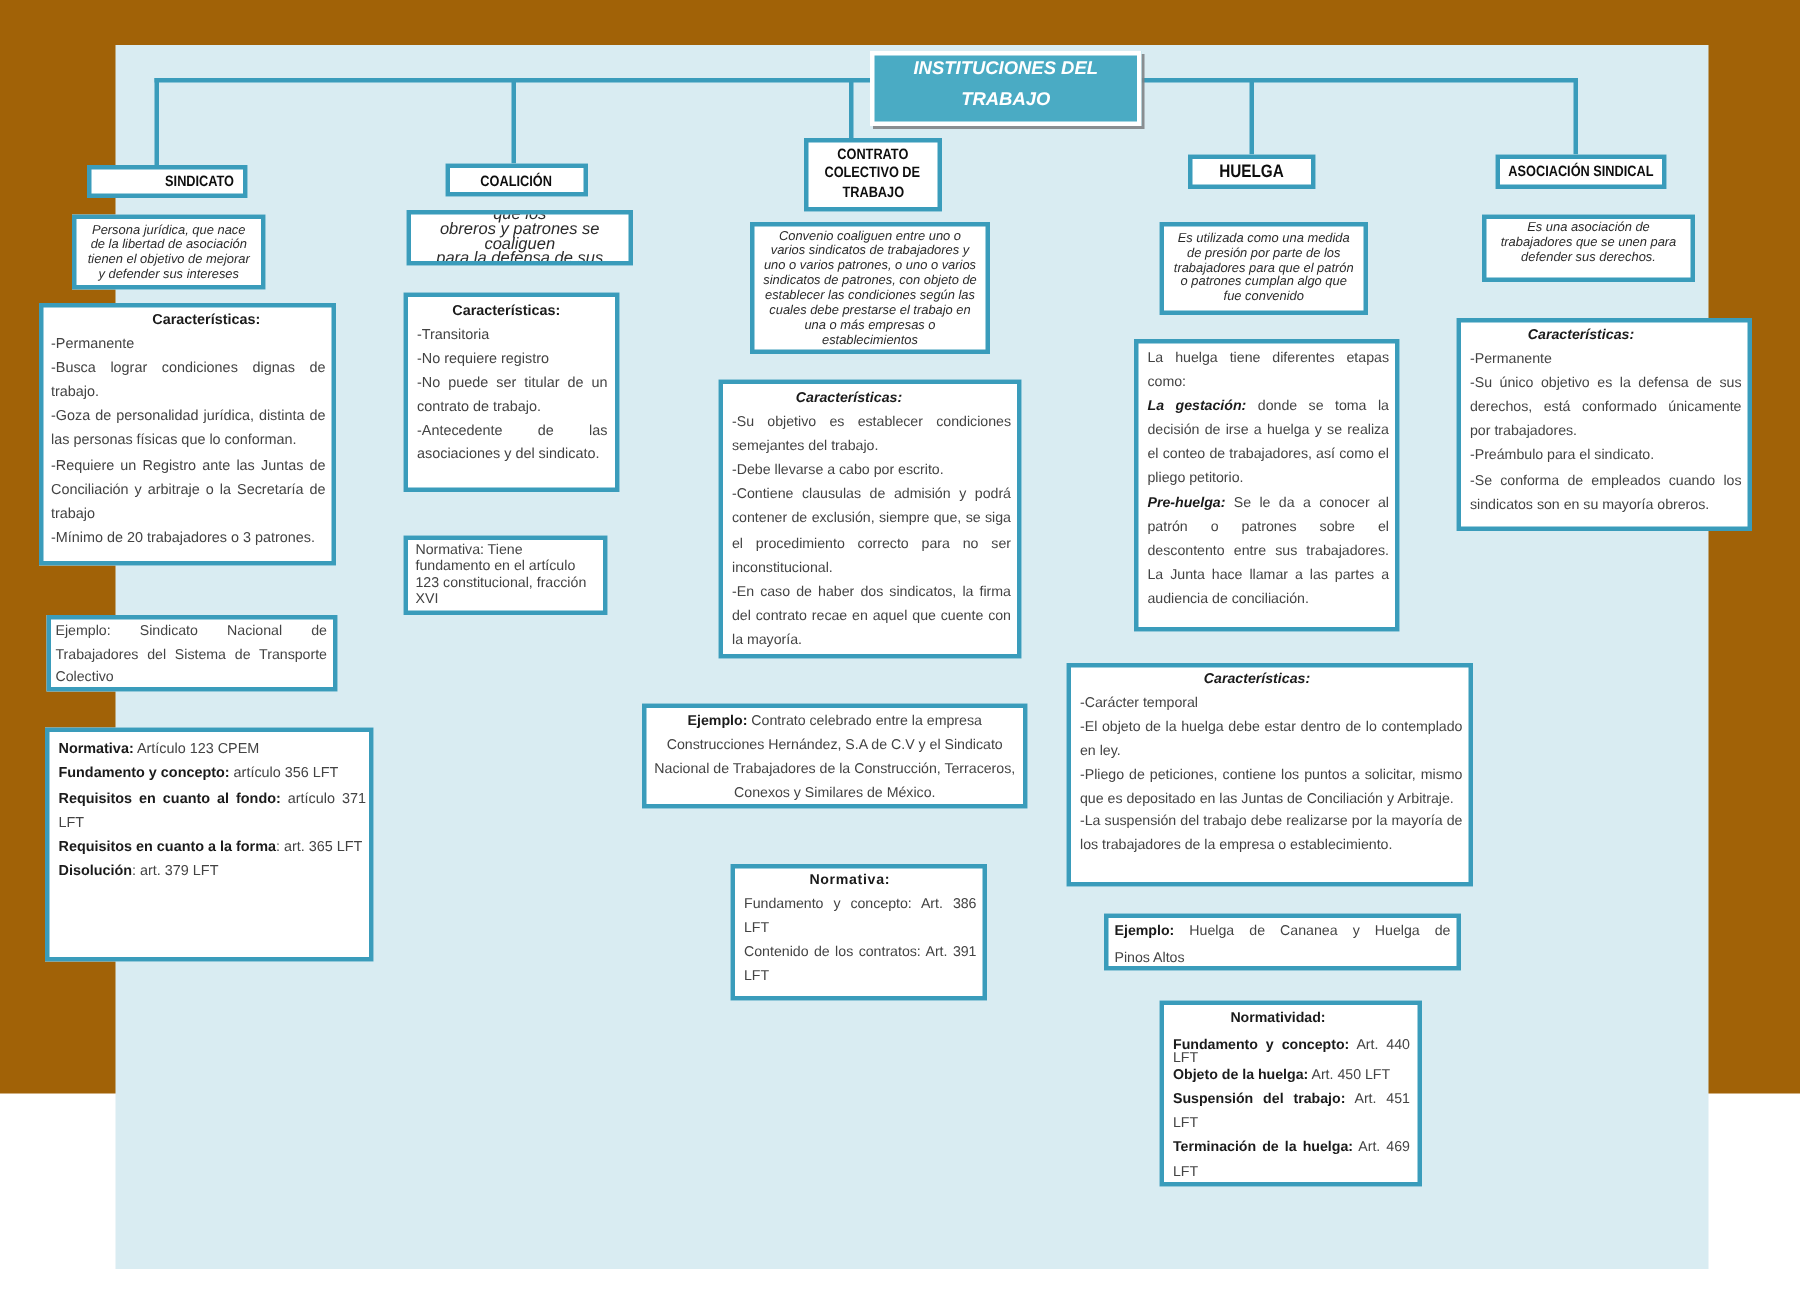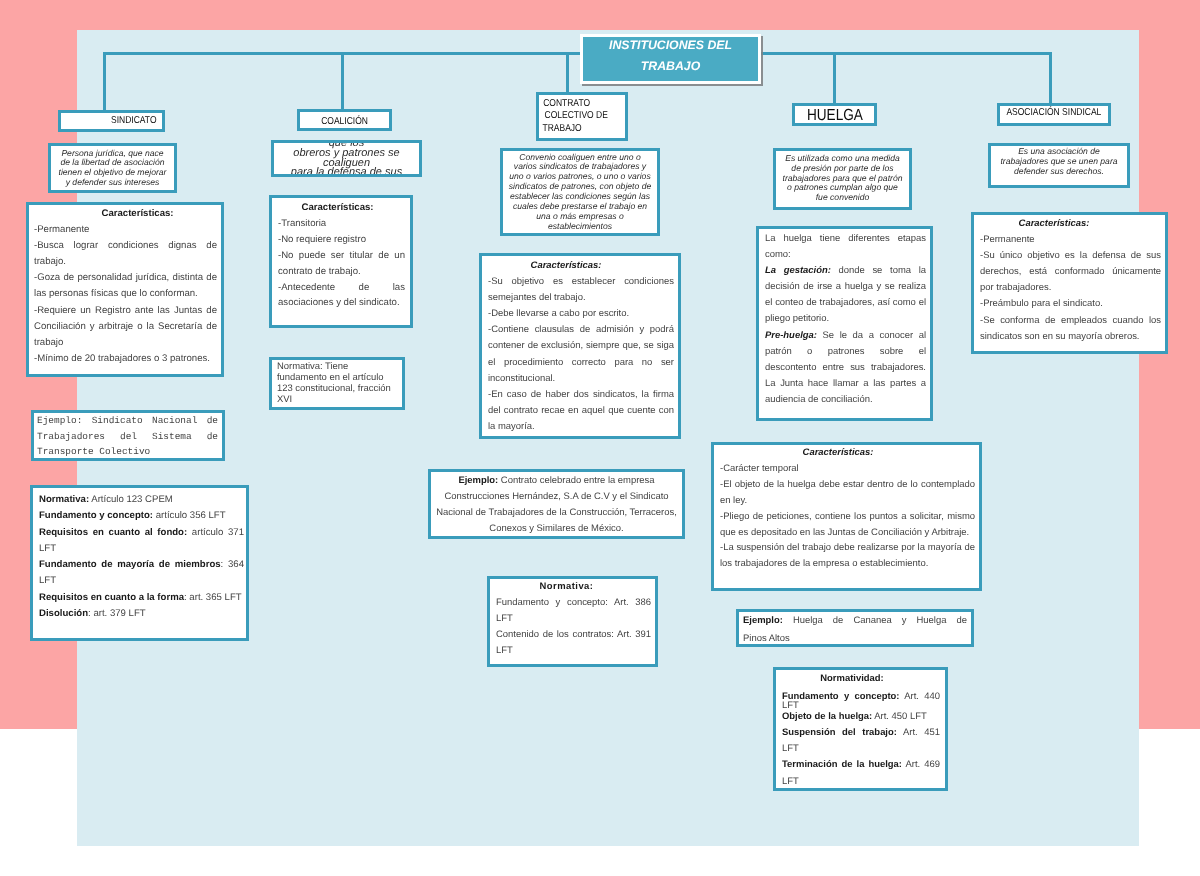--- a/index.html
+++ b/index.html
@@ -1,27 +1,27 @@
 <!DOCTYPE html>
 <html><head>
 <meta charset="utf-8">
 <title>Instituciones del Trabajo</title>
 <style>
   html,body{margin:0;padding:0;background:#ffffff;}
   body{width:1200px;height:876px;overflow:hidden;
        font-family:"Liberation Sans",sans-serif;
        text-rendering:geometricPrecision;
        -webkit-font-smoothing:antialiased;}
-  #canvas{position:relative;width:1200px;height:729px;background:#fca5a5;}
+  #canvas{position:relative;width:1200px;height:729px;background:#a16207;}
   .bgpanel{position:absolute;left:77px;top:30px;width:1062px;height:816px;background:#d9ecf2;}
   .conn{position:absolute;background:#3a9cbb;}
   .box{position:absolute;box-sizing:border-box;background:#ffffff;
        border:3px solid #3a9cbb;color:#3f3f3f;}
-  .hdrbox{display:flex;align-items:flex-start;justify-content:center;
-       font-weight:normal;color:#0d0d0d;line-height:1.12;text-align:center;}
+  .hdrbox{display:flex;align-items:center;justify-content:center;
+       font-weight:bold;color:#0d0d0d;line-height:1.12;text-align:center;}
   .hdrbox>span{display:block;transform:scaleX(0.85);transform-origin:center center;white-space:nowrap;}
   .descbox{display:flex;align-items:center;justify-content:center;overflow:hidden;}
   .descbox>span{display:block;font-style:italic;text-align:center;color:#2b2b2b;}
   .descbox>span>span{display:block;}
   .tbox{text-align:justify;color:#434343;}
   .tbox .ttl{display:block;text-align:center;font-weight:bold;color:#1a1a1a;}
   .tbox p{margin:0;}
   .b{font-weight:bold;color:#1a1a1a;}
   .bi{font-weight:bold;font-style:italic;color:#1a1a1a;}
   .titlebox{position:absolute;box-sizing:border-box;background:#4aabc4;
@@ -62,29 +62,28 @@
 
   <div class="box tbox" style="left:26px;top:202px;width:198px;height:175px;font-size:9.6px;line-height:16.1px;padding:1px 4px 0 5px;">
     <span class="ttl" style="padding-left:24px">Características:</span>
     <p>-Permanente</p>
     <p>-Busca lograr condiciones dignas de trabajo.</p>
     <p>-Goza de personalidad jurídica, distinta de las personas físicas que lo conforman.</p>
     <p>-Requiere un Registro ante las Juntas de Conciliación y arbitraje o la Secretaría de trabajo</p>
     <p>-Mínimo de 20 trabajadores o 3 patrones.</p>
   </div>
 
-  <div class="box tbox" style="left:31px;top:410px;width:194px;height:51px;font-size:9.45px;line-height:15.7px;padding:0 4px 0 3px;font-family:Liberation Mono, monospace;">
+  <div class="box tbox" style="left:31px;top:410px;width:194px;height:51px;font-size:9.45px;line-height:15.7px;padding:0 4px 0 3px;">
     <p>Ejemplo: Sindicato Nacional de Trabajadores del Sistema de Transporte Colectivo</p>
   </div>
 
   <div class="box tbox" style="left:30px;top:485px;width:219px;height:156px;font-size:9.6px;line-height:16.3px;padding:4px 2px 0 6px;">
     <p><span class="b">Normativa:</span><span> Artículo 123 CPEM</span></p>
     <p><span class="b">Fundamento y concepto:</span><span> artículo 356 LFT</span></p>
     <p><span class="b">Requisitos en cuanto al fondo:</span><span> artículo 371 LFT</span></p>
-    <p><span class="b">Fundamento de mayoría de miembros</span><span>: 364 LFT</span></p>
     <p><span class="b">Requisitos en cuanto a la forma</span><span>: art. 365 LFT</span></p>
     <p><span class="b">Disolución</span><span>: art. 379 LFT</span></p>
   </div>
 
   <div class="box hdrbox" style="left:297px;top:109px;width:95px;height:22px;font-size:10px;padding-top:4px;">
     <span>COALICIÓN</span>
   </div>
 
   <div class="box descbox" style="left:271px;top:140px;width:151px;height:37px;font-size:11px;line-height:9.7px;">
     <span>
@@ -142,21 +141,21 @@
     <p><span>Nacional de Trabajadores de la Construcción, Terraceros,</span></p>
     <p><span>Conexos y Similares de México.</span></p>
   </div>
 
   <div class="box tbox" style="left:487px;top:576px;width:171px;height:91px;font-size:9.45px;line-height:15.9px;padding:0 4px 0 6px;">
     <span class="ttl" style="padding-right:14px;letter-spacing:.45px">Normativa:</span>
     <p>Fundamento y concepto: Art. 386 LFT</p>
     <p>Contenido de los contratos: Art. 391 LFT</p>
   </div>
 
-  <div class="box hdrbox" style="left:792px;top:103px;width:85px;height:23px;font-size:16px;padding-top:1px;">
+  <div class="box hdrbox" style="left:792px;top:103px;width:85px;height:23px;font-size:12px;padding-top:1px;">
     <span>HUELGA</span>
   </div>
 
   <div class="box descbox" style="left:773px;top:148px;width:139px;height:62px;font-size:8.6px;line-height:9.85px;padding-bottom:1px;">
     <span>
         <span>Es utilizada como una medida</span>
         <span>de presión por parte de los</span>
         <span>trabajadores para que el patrón</span>
         <span>o patrones cumplan algo que</span>
         <span>fue convenido</span>

